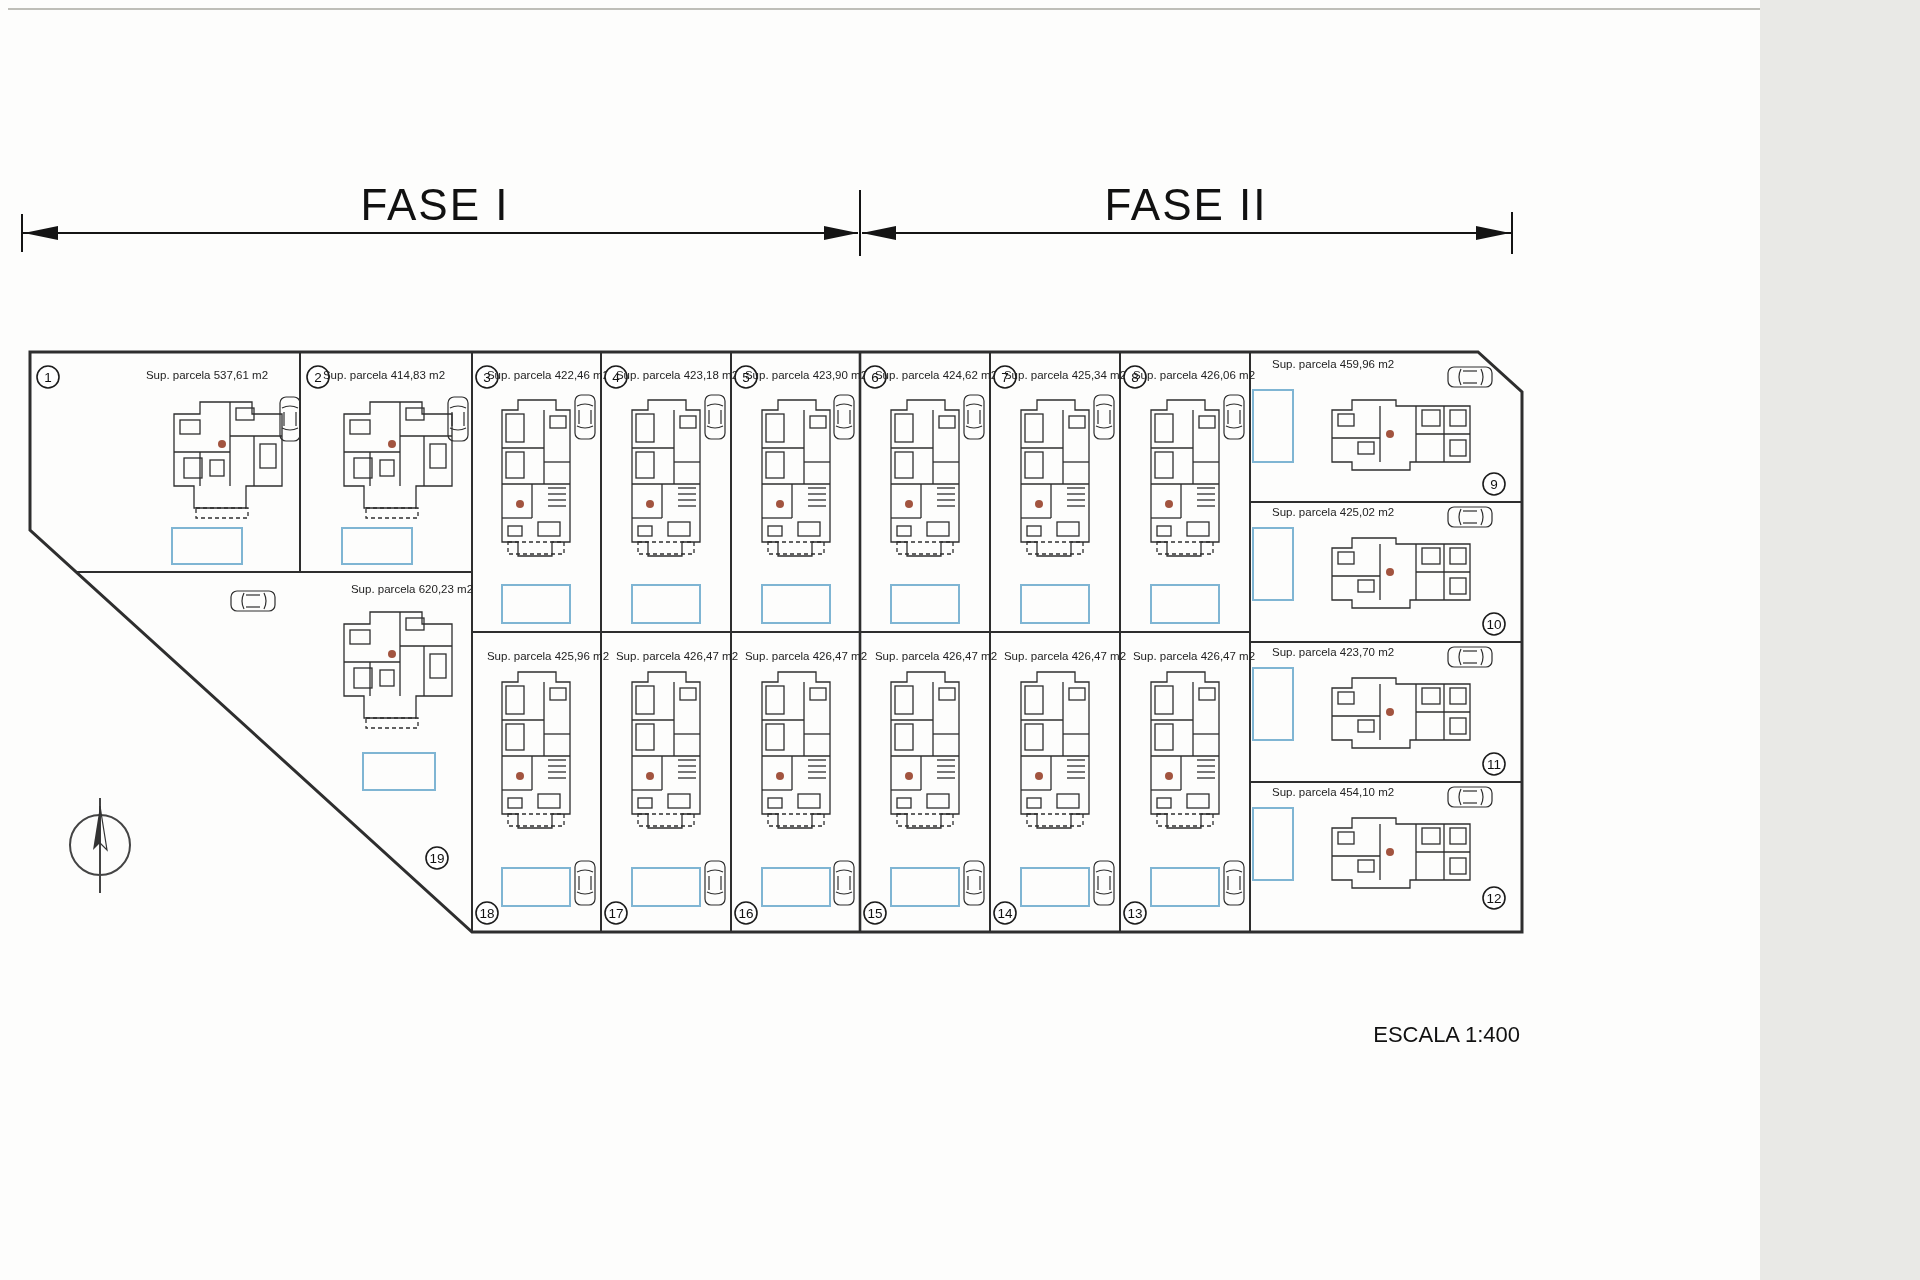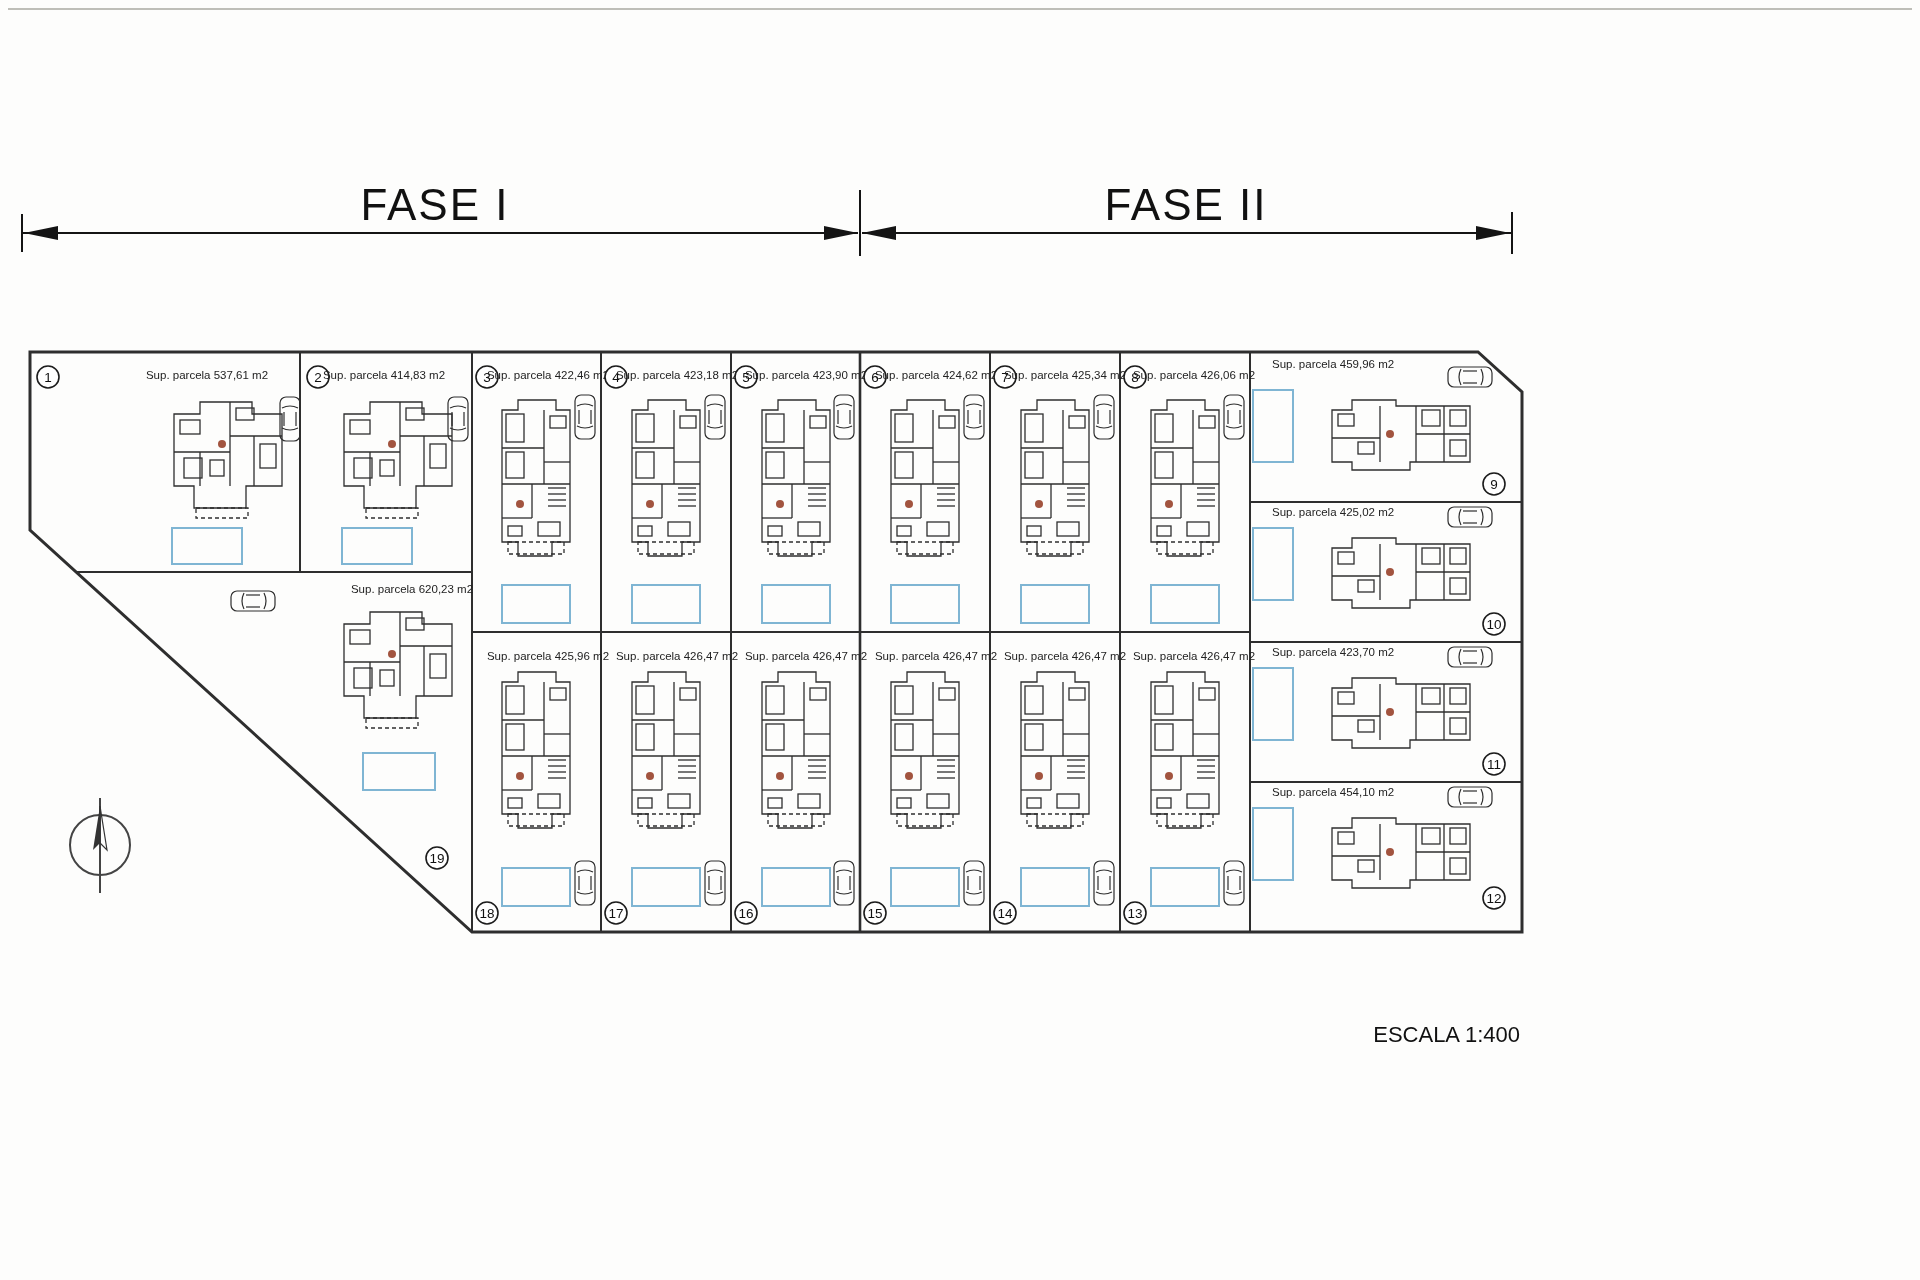--- a/index.html
+++ b/index.html
@@ -1,17 +1,17 @@
 <!DOCTYPE html>
 <html style="--pool: #7fb5d3; --line: #2e2e2e; --accent_red: #a2543f; --paper: #fdfdfc;"><head>
 <meta charset="utf-8">
 <style>
   html,body{margin:0;padding:0;background:#e9e9e6;}
   .page{
-    width:1920px;height:1280px;position:relative;overflow:hidden;
+    width:1760px;height:1280px;position:relative;overflow:hidden;
     background:var(--paper,#fdfdfc);
     font-family:"Liberation Sans",sans-serif;
   }
   svg{display:block;}
   svg text{font-family:"Liberation Sans",sans-serif;fill:#1b1b1b;}
   .fase{font-size:44px;letter-spacing:2px;fill:#111;}
   .arealabel{font-size:11.5px;fill:#222;}
   .numlabel{font-size:13.5px;fill:#111;}
   .scale{font-size:22px;fill:#111;}
   .ink{stroke:var(--line,#2e2e2e);fill:none;}

